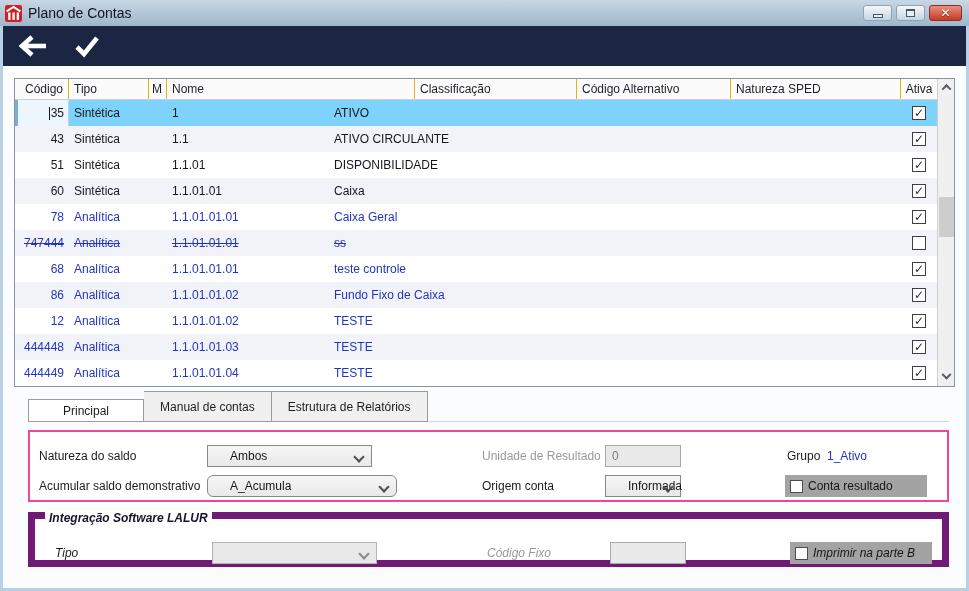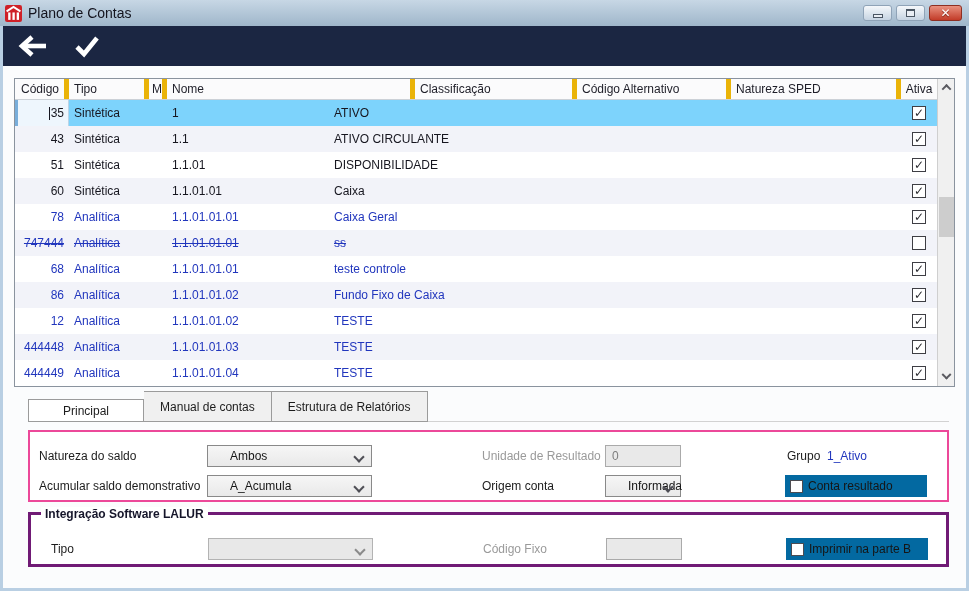--- a/index.html
+++ b/index.html
@@ -31,21 +31,21 @@
     gap:20px; padding-left:16px; }
   .tbtn { width:34px; height:30px; display:flex; align-items:center; justify-content:center; }
 
   
   .grid { position:absolute; left:14px; top:78px; width:941px; height:309px;
     border:1px solid #8a939e; background:#fff; display:flex; }
   .grid-body { flex:1 1 auto; display:flex; flex-direction:column; overflow:hidden; }
   .grid-header { display:flex; height:21px; flex:0 0 21px; background:#fbfbfc;
     border-bottom:1px solid #ccd1d7; color:#1e1e28; }
   .gh-cell { height:100%; display:flex; align-items:center; padding:0 5px;
-    border-right:5px solid #eab308; overflow:hidden; white-space:nowrap; }
+    border-right:1px solid #eab308; overflow:hidden; white-space:nowrap; }
   .col-codigo { width:54px; flex:0 0 54px; justify-content:flex-end; }
   .col-tipo   { width:80px; flex:0 0 80px; }
   .col-m      { width:18px; flex:0 0 18px; padding:0 3px; }
   .col-class  { width:162px; flex:0 0 162px; }
   .col-nome   { width:248px; flex:0 0 248px; }
   .col-alt    { width:154px; flex:0 0 154px; }
   .col-sped   { width:170px; flex:0 0 170px; }
   .col-ativa  { width:36px; flex:0 0 36px; justify-content:center; border-right:none; }
   .grid-row { display:flex; height:26px; flex:0 0 26px; color:#16161f; }
   .grid-row .cell { height:100%; display:flex; align-items:center; padding:0 5px;
@@ -77,36 +77,36 @@
   .tabline { position:absolute; left:28px; top:421px; width:921px; border-top:1px solid #d2d2d2; }
   .tab { height:31px; display:flex; align-items:center; padding:0 16px;
     background:#f0f0f0; border:1px solid #9b9b9b; border-left:none; color:#1c1c1c; }
   .tab.active { height:23px; padding:0 34px; background:#fff; border-left:1px solid #9b9b9b;
     position:relative; z-index:2; }
 
   
   .panel1 { position:absolute; left:28px; top:430px; width:921px; height:72px;
     border:2px solid #ec4899; background:#fff; }
   .groupbox { position:absolute; left:28px; top:512px; width:921px; height:55px;
-    border:3px solid #701a75; background:#fff; }
+    border:7px solid #701a75; background:#fff;font-style:italic; }
   .groupbox-title { position:absolute; top:-8px; left:10px; background:#fff; padding:0 4px;
     font-weight:bold; color:#15152a; }
   .flabel { position:absolute; height:22px; display:flex; align-items:center; color:#1c1c1c; }
   .flabel.gray { color:#9a9a9a; }
   .flabel.link { color:#2136bd; }
   .combo { position:absolute; height:22px; border:1px solid #898989;
     background:linear-gradient(#f6f6f6,#e9e9e9); display:flex; align-items:center;
     padding:0 22px 0 22px; color:#161616; }
   .combo::after { content:''; position:absolute; right:8px; top:7px; width:6px; height:6px;
     border-left:2px solid #4e4e55; border-bottom:2px solid #4e4e55; transform:rotate(-45deg); }
   .combo.disabled { background:#e8e8e8; border-color:#b3b3b3; color:#8a8a8a; }
   .combo.disabled::after { border-color:#8a8a8a; }
   .textbox { position:absolute; height:22px; border:1px solid #aaa; background:#e9e9e9;
     color:#7d7d7d; display:flex; align-items:center; padding:0 6px; }
-  .cbstrip { position:absolute; height:22px; background:#0369a1; display:flex;
+  .cbstrip { position:absolute; height:22px; background:#a3a3a3; display:flex;
     align-items:center; gap:5px; padding:0 5px; color:#161616; }
   .cbbox { width:13px; height:13px; border:1px solid #4c4c52; background:#fff; flex:0 0 auto; }
 </style>
 </head>
 <body>
 
 <div class="window">
 
   <div class="titlebar">
     <svg class="app-icon" viewBox="0 0 16 16">
@@ -476,21 +476,21 @@
 
   <div class="panel1">
     <div class="flabel" style="left:9px; top:13px;">Natureza do saldo</div>
     <div class="combo" style="left:177px; top:13px; width:165px;">Ambos</div>
     <div class="flabel gray" style="left:452px; top:13px;">Unidade de Resultado</div>
     <div class="textbox" style="left:575px; top:13px; width:76px;">0</div>
     <div class="flabel" style="left:757px; top:13px;">Grupo</div>
     <div class="flabel link" style="left:797px; top:13px;">1_Ativo</div>
 
     <div class="flabel" style="left:9px; top:43px;">Acumular saldo demonstrativo</div>
-    <div class="combo" style="left:177px; top:43px; width:165px;">A_Acumula</div>
+    <div class="combo" style="left:177px; top:43px; width:190px;border-radius:6px;">A_Acumula</div>
     <div class="flabel" style="left:452px; top:43px;">Origem conta</div>
     <div class="combo" style="left:575px; top:43px; width:76px;">Informada</div>
     <div class="cbstrip" style="left:755px; top:43px; width:142px;">
       <span class="cbbox"></span>
       <span>Conta resultado</span>
     </div>
   </div>
 
   <div class="groupbox">
     <div class="groupbox-title">Integração Software LALUR</div>

